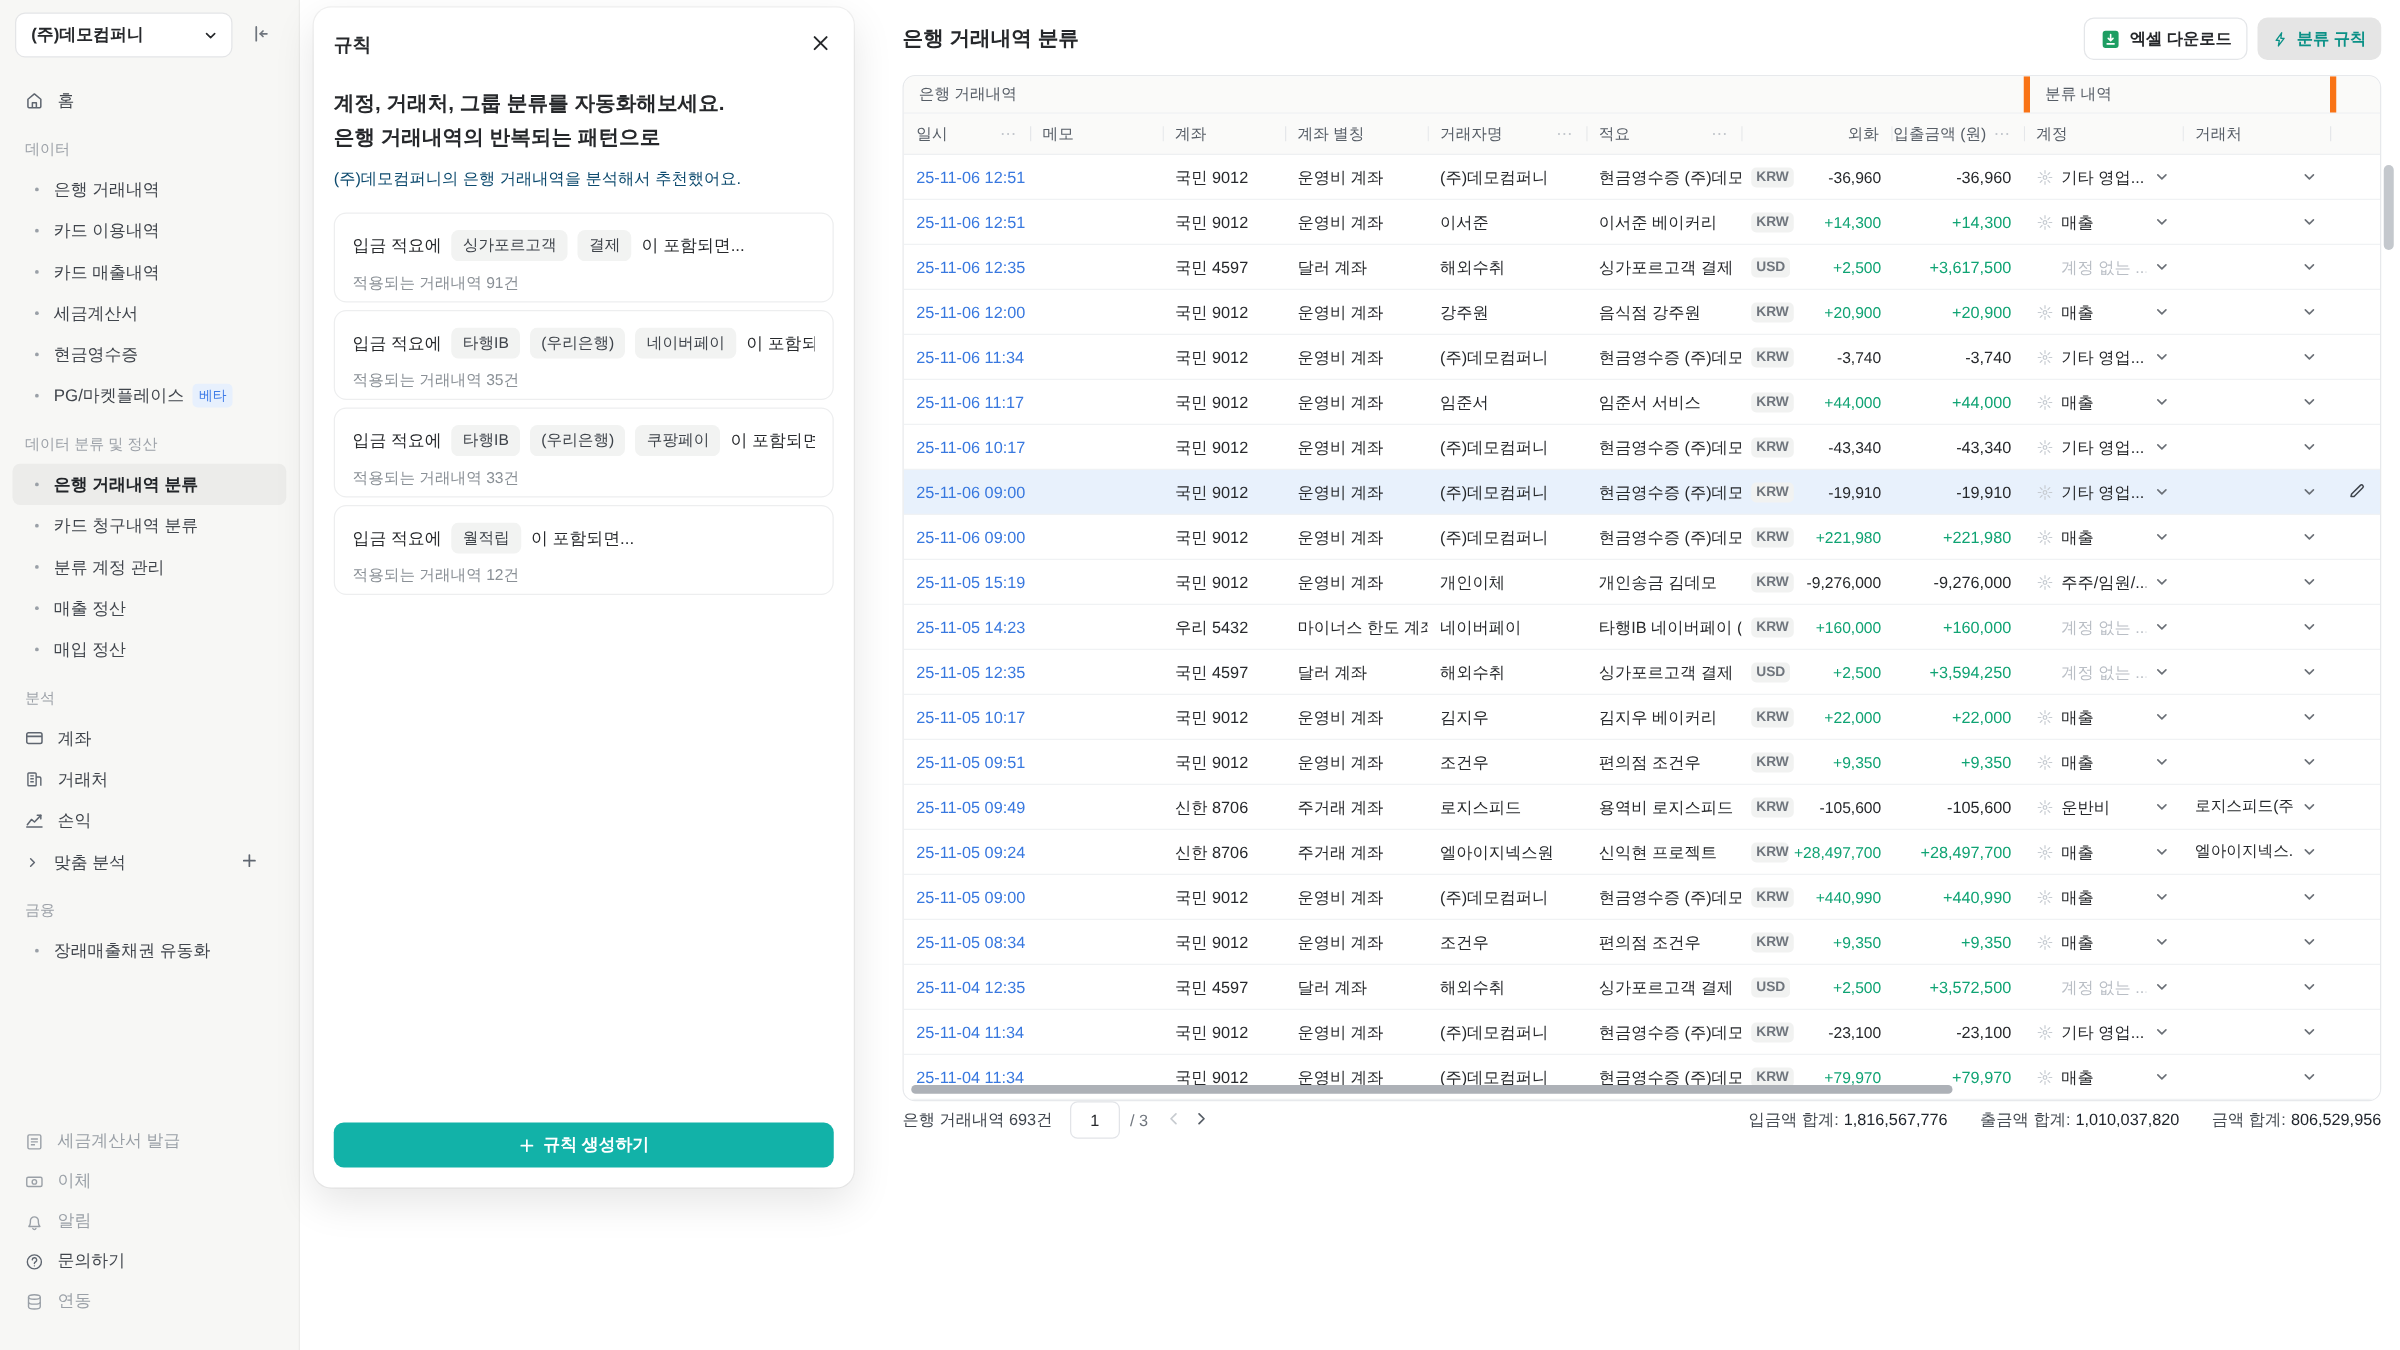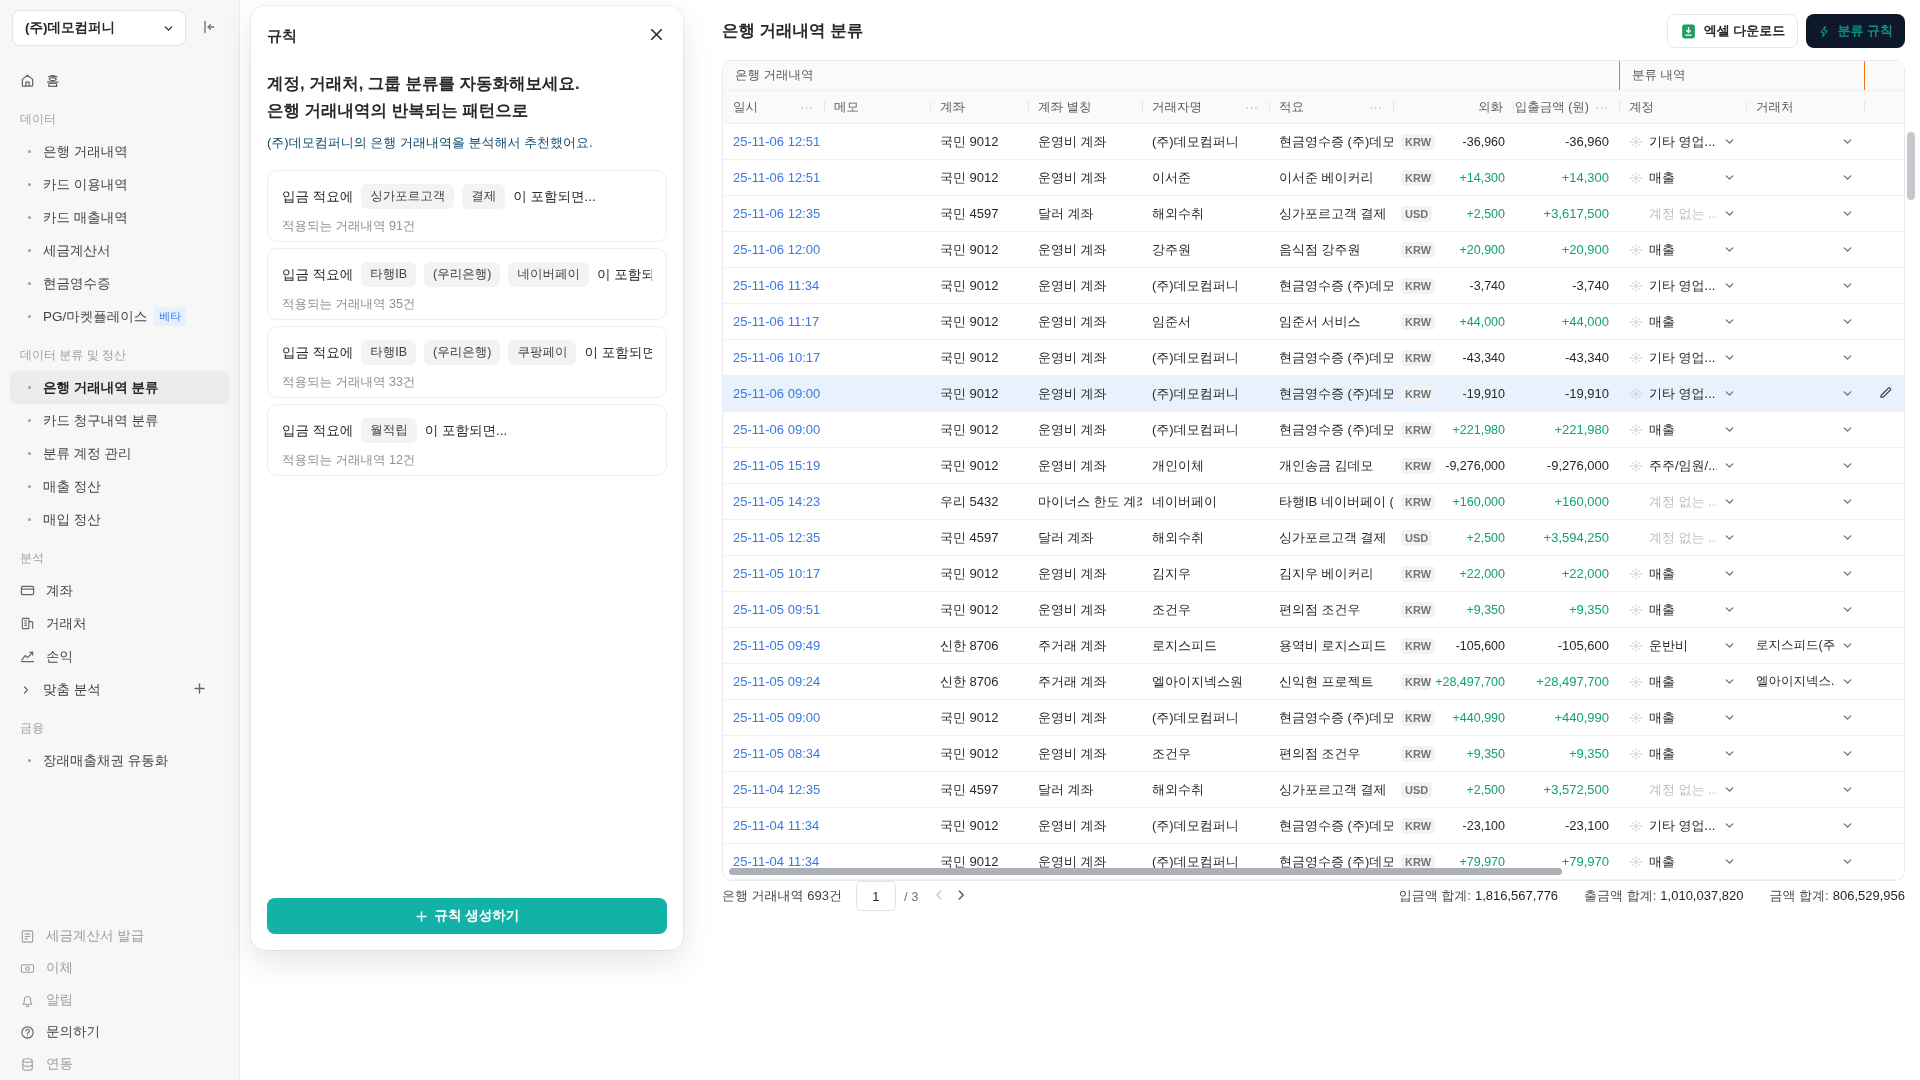--- a/index.html
+++ b/index.html
@@ -19,21 +19,21 @@
   .collapse-btn { margin-left:10px; background:none; border:none; color:#6F757D; padding:4px; }
   .sec-label { font-size:12px; color:#9CA1A8; padding-left:20px; margin:14px 0 8px; height:16px; }
   .s-item { display:flex; align-items:center; height:33px; margin:0 10px; padding:0 10px; border-radius:6px;
             font-size:13.5px; color:#40454C; cursor:pointer; }
   .s-item .ic { color:#5F6670; margin-right:11px; }
   .s-item.bullet::before { content:''; width:3px; height:3px; border-radius:50%; background:#9AA0A7;
                            margin:0 12px 0 8px; flex:0 0 auto; }
   .s-item.active { background:#ECECEA; font-weight:700; color:#222529; }
   .beta-badge { background:#E7F0FD; color:#3E7BE8; font-size:11px; border-radius:4px; padding:2px 5px; margin-left:7px; }
   .trail-plus { margin-left:auto; color:#565D66; background:none; border:none; padding:2px; }
-  .sidebar-bottom { position:absolute; left:0; bottom:0; width:100%; }
+  .sidebar-bottom { position:absolute; left:0; bottom:23px; width:100%; }
   .sidebar-bottom .s-item { height:32px; font-size:13.5px; }
   .sidebar-bottom .s-item.muted, .sidebar-bottom .s-item.muted .ic { color:#9AA0A7; }
 
   
   .rules-panel { position:absolute; left:251px; top:6px; width:432px; height:944px; background:#fff;
                  border-radius:14px; box-shadow:0 0 0 1px rgba(0,0,0,.05), 0 12px 32px rgba(0,0,0,.10);
                  padding:18px 16px 16px; display:flex; flex-direction:column; z-index:5; }
   .rp-head { display:flex; align-items:center; justify-content:space-between; }
   .rp-title { font-size:15px; font-weight:700; }
   .rp-close { background:none; border:none; color:#26282B; padding:2px; }
@@ -48,28 +48,28 @@
   .rp-create { height:36px; border-radius:8px; background:#12B2A8; color:#fff; font-size:13.5px; font-weight:600;
                border:none; display:flex; align-items:center; justify-content:center; gap:7px; }
 
   
   .main { position:absolute; left:722px; top:0; width:1183px; }
   .main-head { display:flex; align-items:center; justify-content:space-between; padding:14px 0 12px; }
   .page-title { font-size:16.5px; font-weight:700; }
   .head-btns { display:flex; gap:8px; }
   .btn-excel { display:flex; align-items:center; gap:7px; height:34px; padding:0 12px; background:#fff;
                border:1px solid #E4E6E9; border-radius:8px; font-size:13px; font-weight:600; color:#26282B; }
-  .btn-rules { display:flex; align-items:center; gap:6px; height:34px; padding:0 12px; background:#0f172a;
+  .btn-rules { display:flex; align-items:center; gap:6px; height:34px; padding:0 12px; background:#e5e5e5;
                border:none; border-radius:8px; font-size:13px; font-weight:600; color:#0B9187; }
 
   .table-card { position:relative; border:1px solid #E7E9EC; border-radius:10px; background:#fff; overflow:hidden; }
   .group-row { display:grid; grid-template-columns:896px 245px 42px; height:30px; background:#FAFAF9;
                border-bottom:1px solid #EEF0F2; align-items:center; font-size:12.5px; color:#565D66; }
   .group-cell { padding:0 12px; height:100%; display:flex; align-items:center; }
-  .group-cell.bordered { border-left:1px solid #f97316; }
+  .group-cell.bordered { border-left:5px solid #f97316; }
   .grid-row { display:grid; grid-template-columns:101px 106px 98px 114px 127px 124px 120px 106px 127px 118px 42px; }
   .header-row { height:33px; background:#FAFAF9; border-bottom:1px solid #EEF0F2; align-items:center;
                 font-size:12.5px; color:#565D66; }
   .th { display:flex; align-items:center; gap:6px; padding:0 10px; height:100%; position:relative; overflow:hidden; }
   .th:not(:first-child)::before { content:''; position:absolute; left:0; top:10px; bottom:10px; width:1px; background:#E5E7EA; }
   .th.right { justify-content:flex-end; }
   .th-label { white-space:nowrap; }
   .dots { color:#C3C7CD; font-size:13px; letter-spacing:1px; }
   .th:not(.right) .dots { margin-left:auto; }
 

